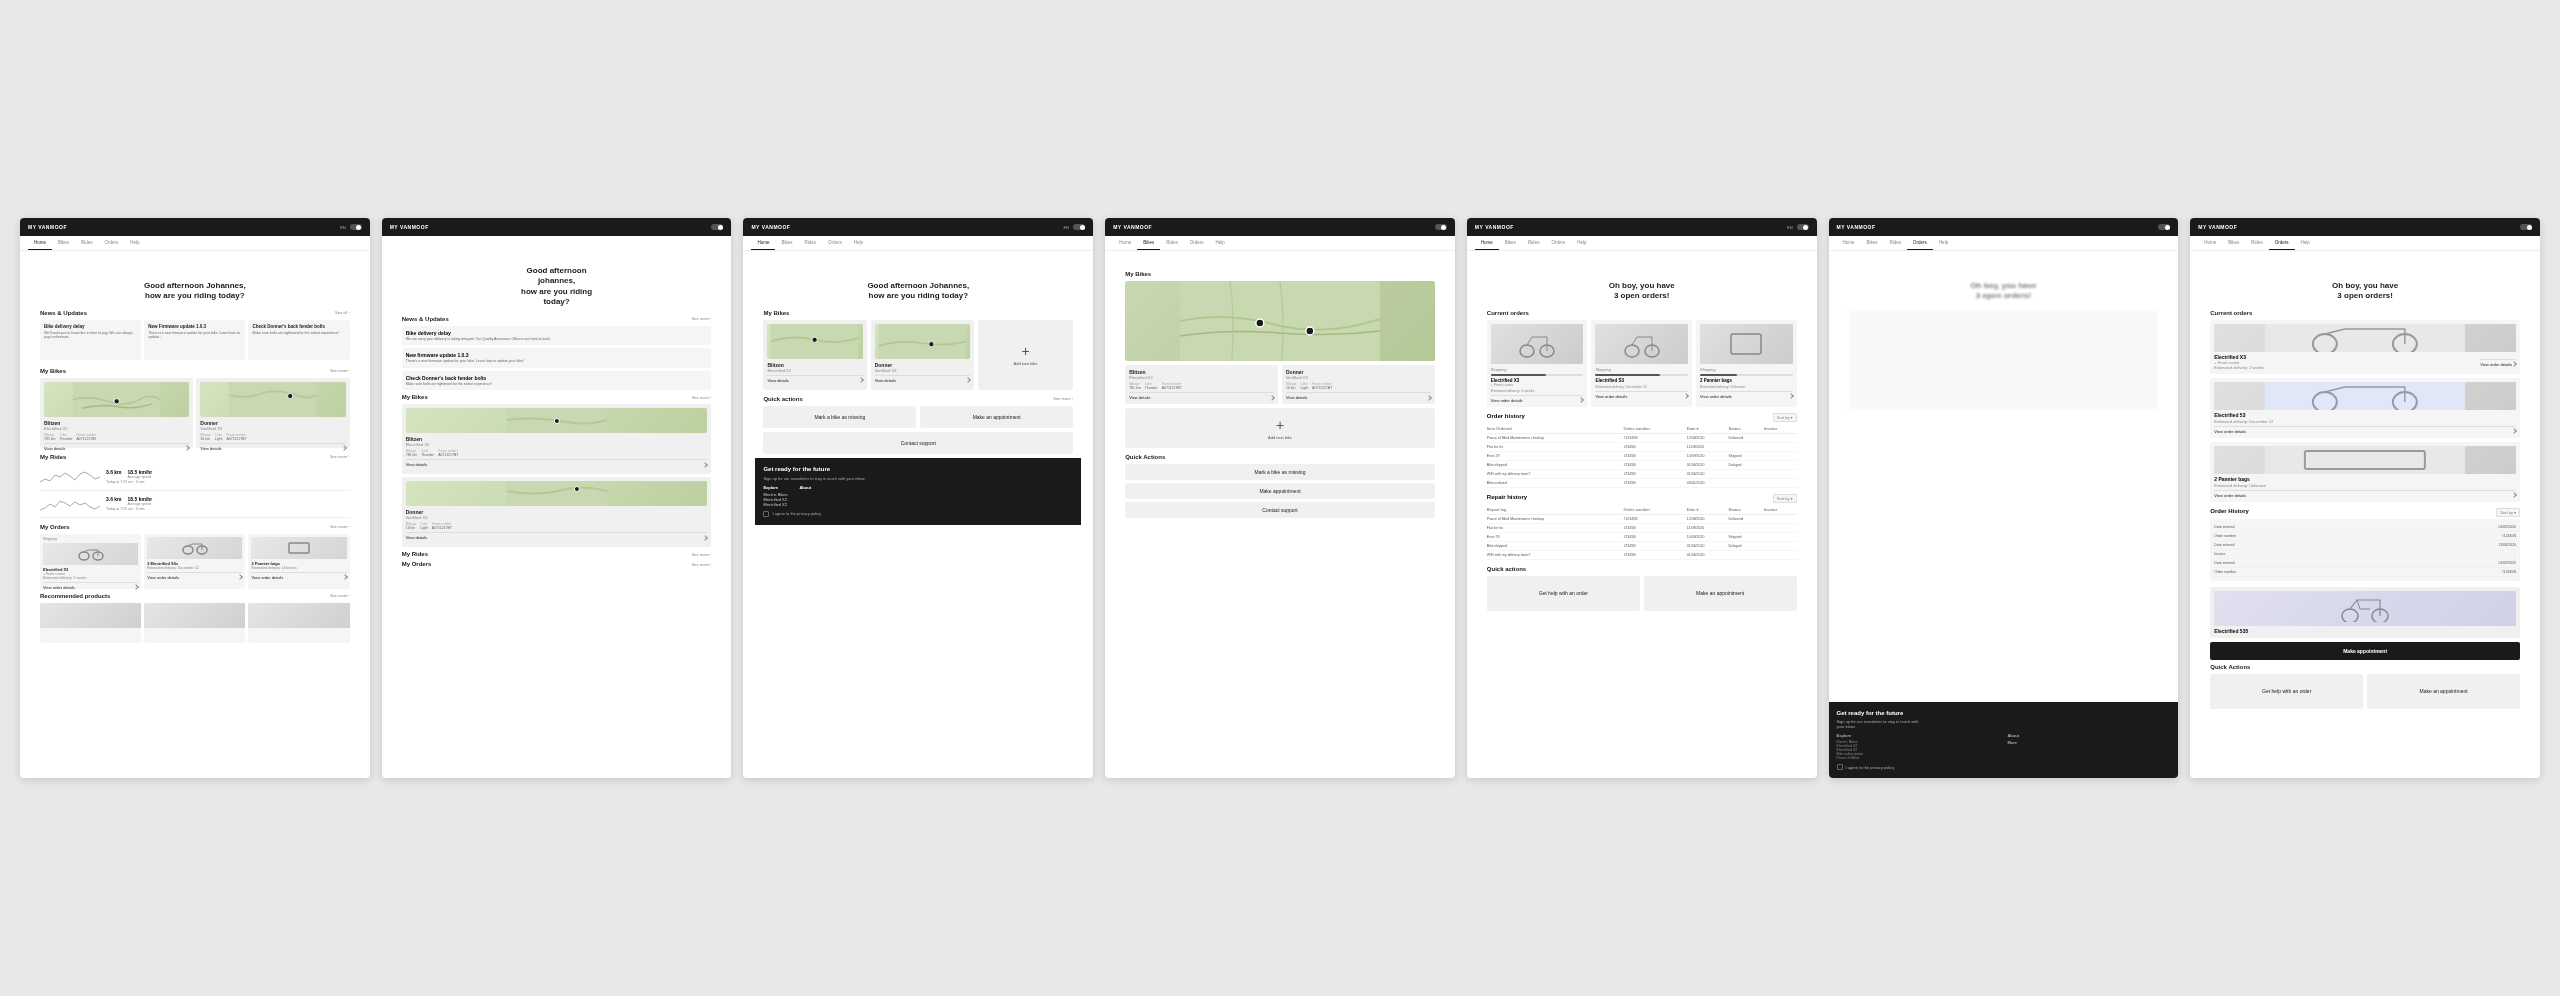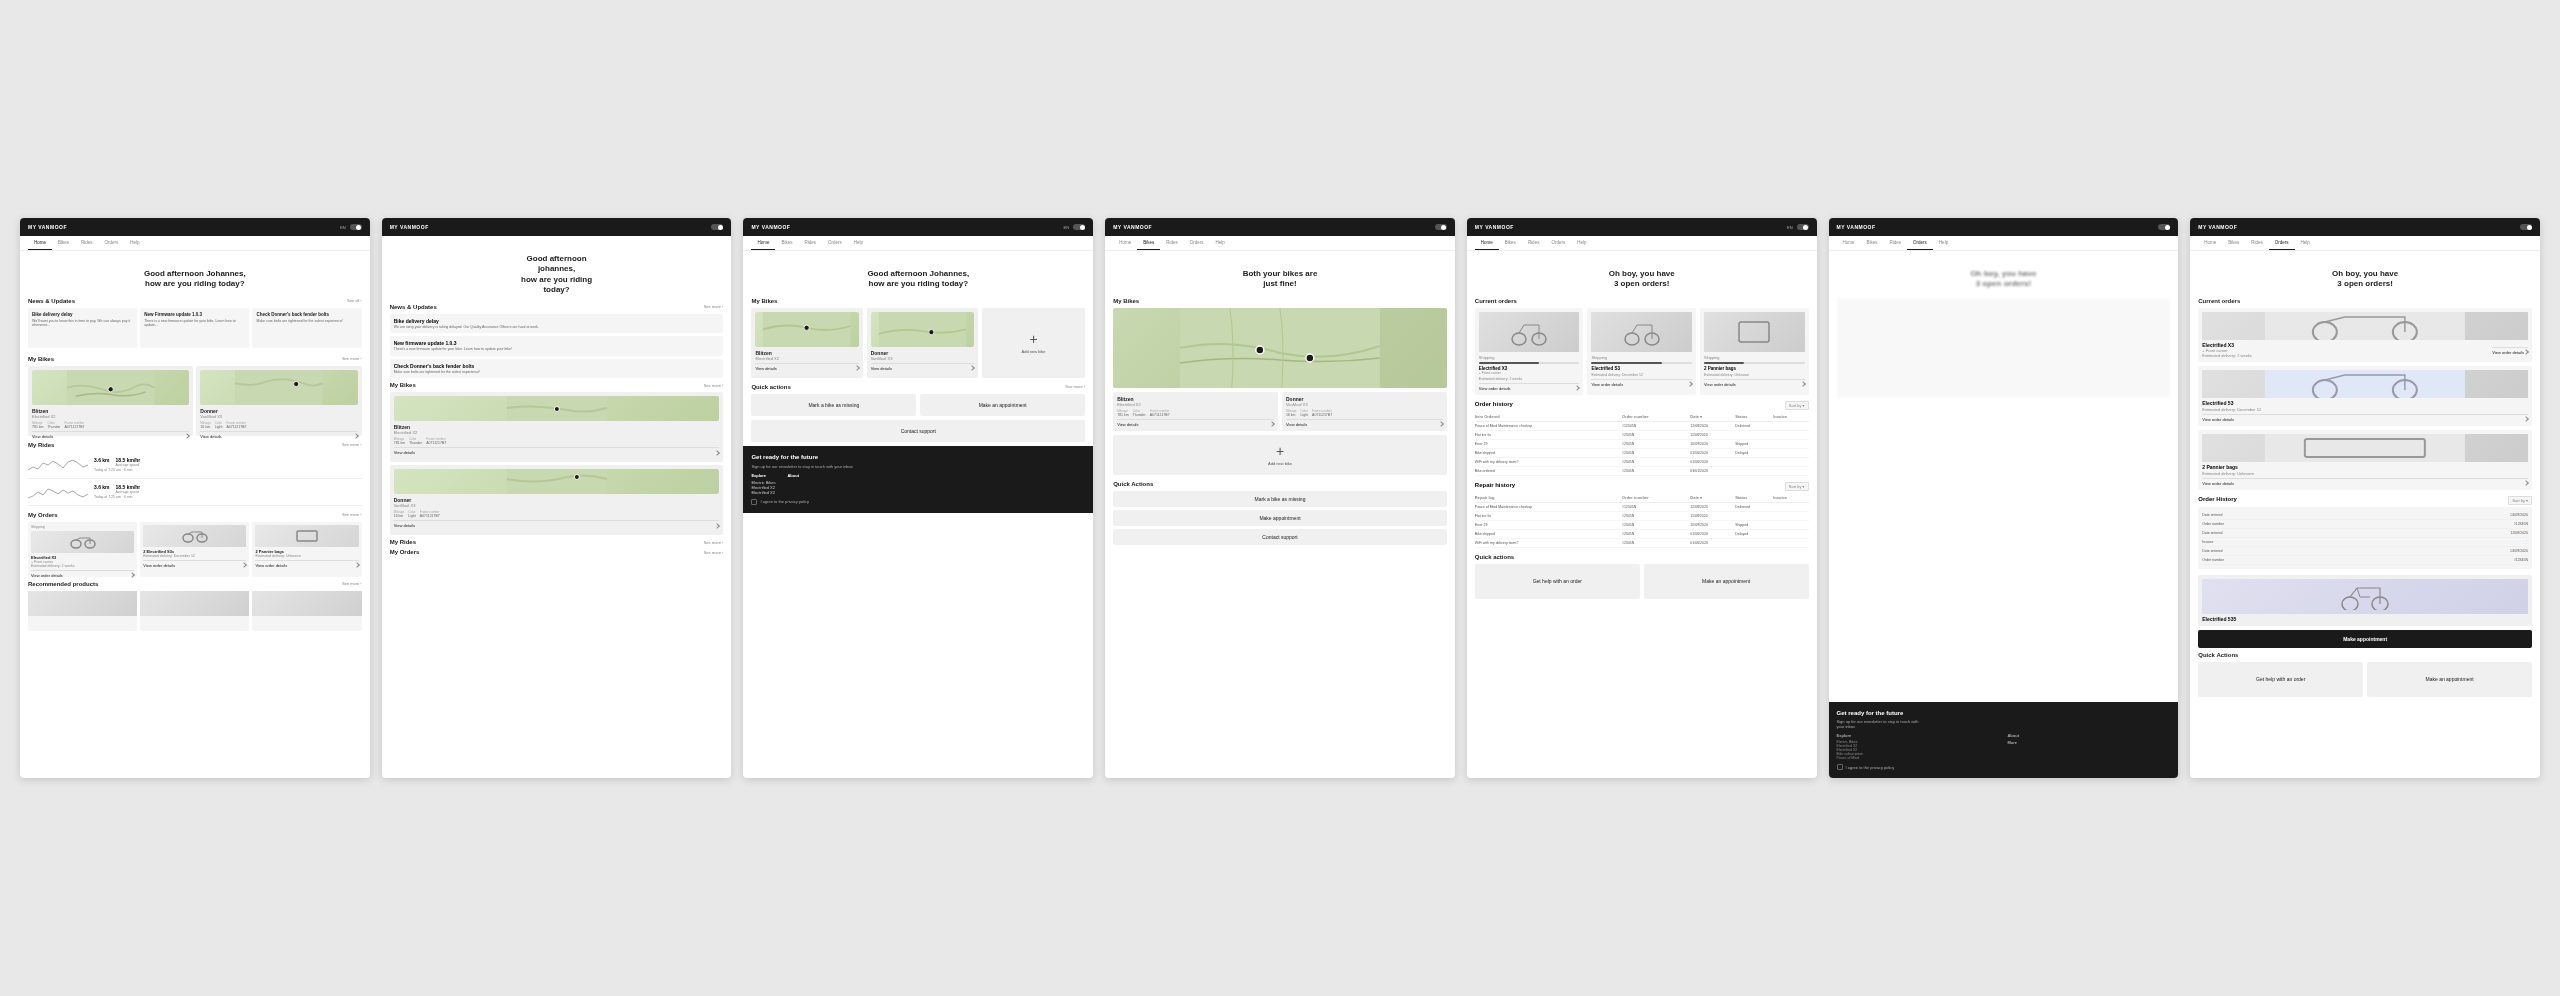--- a/index.html
+++ b/index.html
@@ -87,21 +87,21 @@
       color: #888;
       border-bottom: 1.5px solid transparent;
     }
     .tab-item.active {
       color: #1a1a1a;
       border-bottom-color: #1a1a1a;
     }
 
     
     .content-area {
-      padding: 8px;
+      padding: 20px;
       overflow: hidden;
       height: calc(100% - 30px);
     }
 
     
     .hero-text {
       text-align: center;
       padding: 10px 8px 8px;
     }
     .hero-text h1 {
@@ -994,23 +994,20 @@
       </div>
     </div>
     <div class="tab-bar">
       <div class="tab-item">Home</div>
       <div class="tab-item active">Bikes</div>
       <div class="tab-item">Rides</div>
       <div class="tab-item">Orders</div>
       <div class="tab-item">Help</div>
     </div>
     <div class="content-area">
-      <div class="hero-text">
-        <h1>Both your bikes are<br>just fine!</h1>
-      </div>
 
       <div class="section-header">
         <span class="section-title">My Bikes</span>
       </div>
       <div class="map-large">
         <svg width="100%" height="100%" viewBox="0 0 200 80">
           <rect fill="#c8d8b0" width="200" height="80"></rect>
           <path d="M0,40 Q50,30 100,45 Q150,55 200,38" stroke="#b0c890" stroke-width="2" fill="none"></path>
           <path d="M0,55 Q50,48 100,52 Q150,56 200,50" stroke="#a5b880" stroke-width="1.5" fill="none"></path>
           <path d="M50,0 Q55,30 52,80" stroke="#b0c890" stroke-width="1" fill="none"></path>

